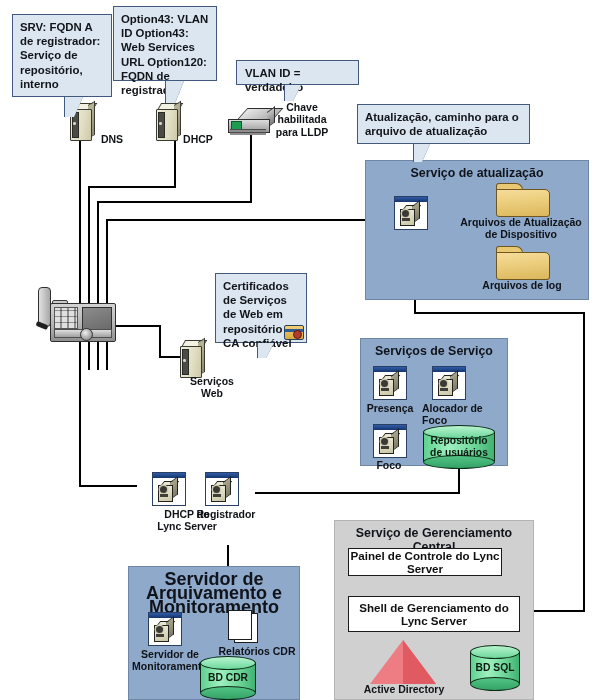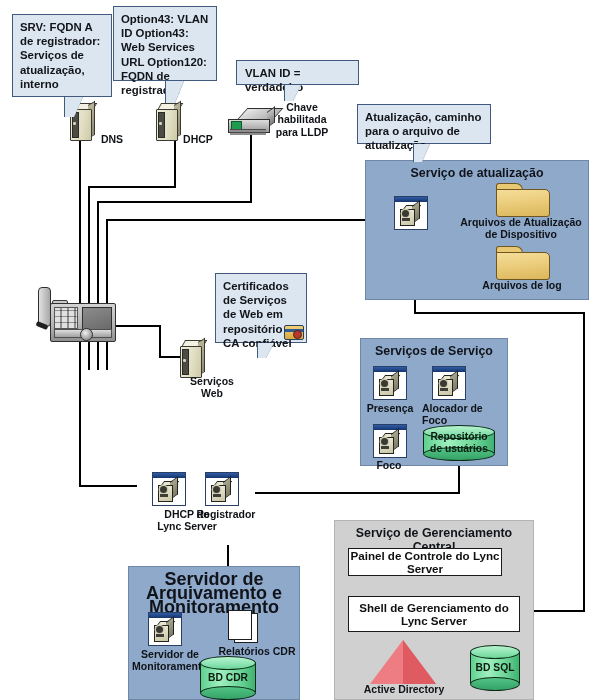--- a/index.html
+++ b/index.html
@@ -321,35 +321,35 @@
 
   <div class="ln lnh" style="left:255px;top:492px;width:205px;"></div>
   <div class="ln lnv" style="left:458px;top:463px;height:31px;"></div>
 
   <div class="ln lnv" style="left:227px;top:545px;height:22px;"></div>
 
   <div class="ln lnv" style="left:401px;top:632px;height:30px;"></div>
   <div class="ln lnv" style="left:494px;top:632px;height:28px;"></div>
 
   <div class="callout" style="left:12px;top:14px;width:100px;height:83px;">
-    <span>SRV: FQDN A de registrador: Serviços de atualização, interno</span>
+    <span>SRV: FQDN A de registrador: Serviço de repositório, interno</span>
     <span class="tail" style="left:52px;top:82px;border-left:9px solid #dce6f1;border-right:9px solid transparent;border-top:20px solid #dce6f1;filter:drop-shadow(0.8px 0.8px 0 #41597c) drop-shadow(-0.8px 0.8px 0 #41597c);"></span>
   </div>
 
   <div class="callout" style="left:113px;top:6px;width:104px;height:75px;">
     <span>Option43: VLAN ID Option43: Web Services URL Option120: FQDN de registrador</span>
     <span class="tail" style="left:52px;top:74px;border-left:9px solid #dce6f1;border-right:9px solid transparent;border-top:22px solid #dce6f1;filter:drop-shadow(0.8px 0.8px 0 #41597c) drop-shadow(-0.8px 0.8px 0 #41597c);"></span>
   </div>
 
   <div class="callout" style="left:236px;top:60px;width:123px;height:25px;padding-left:8px;">
     <span>VLAN ID = verdadeiro</span>
     <span class="tail" style="left:48px;top:24px;border-left:8px solid #dce6f1;border-right:8px solid transparent;border-top:16px solid #dce6f1;filter:drop-shadow(0.8px 0.8px 0 #41597c) drop-shadow(-0.8px 0.8px 0 #41597c);"></span>
   </div>
 
-  <div class="callout" style="left:357px;top:104px;width:134px;height:40px;">
+  <div class="callout" style="left:357px;top:104px;width:173px;height:40px;">
     <span>Atualização, caminho para o arquivo de atualização</span>
     <span class="tail" style="left:56px;top:39px;border-left:8px solid #dce6f1;border-right:8px solid transparent;border-top:18px solid #dce6f1;filter:drop-shadow(0.8px 0.8px 0 #41597c) drop-shadow(-0.8px 0.8px 0 #41597c);"></span>
   </div>
 
   <div class="callout" style="left:215px;top:273px;width:92px;height:70px;">
     <span>Certificados de Serviços de Web em repositório CA confiável</span>
     <span class="certicon" style="left:68px;top:51px;">
       <span class="band"></span>
         <span class="seal"></span>
     </span>
@@ -461,21 +461,21 @@
       <span class="bar"></span>
     <span class="cube">
         <span class="topf"></span>
         <span class="sidef"></span>
         <span class="face"></span>
       <span class="gear"></span>
         <span class="slot"></span>
       </span>
   </div>
   <div class="lbl" style="left:366px;top:459px;width:46px;">Foco</div>
-  <div class="cyl" style="left:423px;top:425px;width:72px;height:36px;">
+  <div class="cyl" style="left:423px;top:425px;width:72px;height:44px;">
     <span class="body"></span>
       <span class="capb"></span>
       <span class="capt"></span>
     <span class="cyltext">Repositório de usuários</span>
   </div>
 
   <div class="svcicon" style="left:152px;top:472px;">
     <span class="frame"></span>
       <span class="bar"></span>
     <span class="cube">

